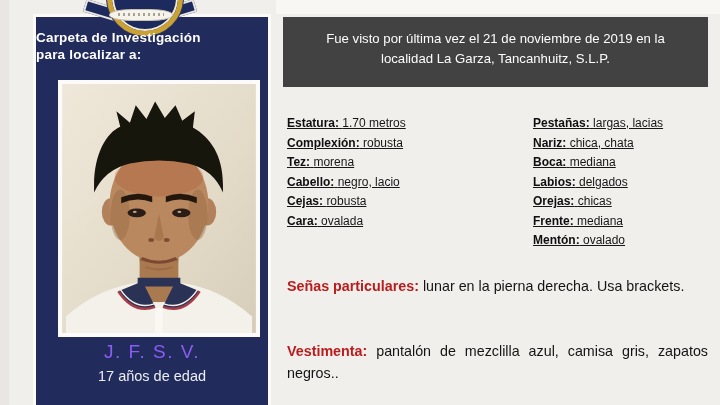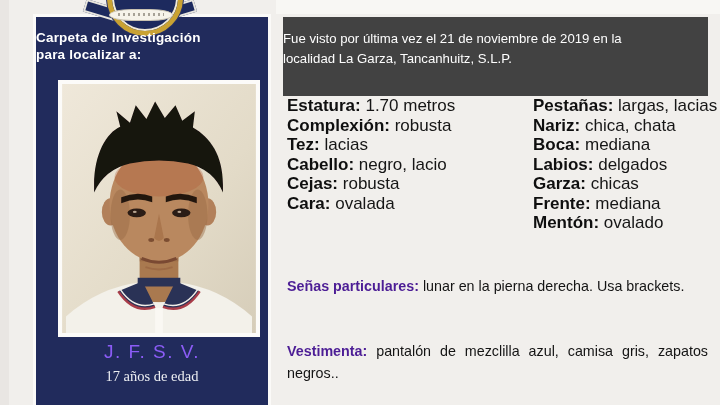--- a/index.html
+++ b/index.html
@@ -32,36 +32,36 @@
   .seal .banner{position:absolute;left:50%;margin-left:-31px;top:9px;width:62px;height:10px;
     background:#f6f3ea;border:1px solid #c9c3b2;border-radius:50%/70%;}
   .seal .banner-text{margin:3px auto 0;width:46px;height:3px;opacity:.75;
     background:repeating-linear-gradient(90deg,#8d877b 0 2px,transparent 2px 5px);}
   
   .photo-frame{left:58px;top:80px;width:202px;height:257px;background:#fcfbf9;}
   .photo-frame svg{position:absolute;left:4px;top:4px;}
   
   .initials{left:36px;top:341px;width:232px;text-align:center;color:#8b5cf6;
     font-size:19px;letter-spacing:1.5px;}
-  .age{left:36px;top:368px;width:232px;text-align:center;color:#eceef2;font-size:14.5px;font-family:Liberation Serif, serif;}
+  .age{left:36px;top:368px;width:232px;text-align:center;color:#eceef2;font-size:14.5px;}
   
-  .last-seen{left:283px;top:17px;width:425px;height:79px;box-sizing:border-box;
-    background:#424242;color:#fdfdfd;font-size:13.2px;
+  .last-seen{left:283px;top:17px;width:425px;height:70px;box-sizing:border-box;
+    background:#424242;color:#fdfdfd;text-align:center;font-size:13.2px;
     line-height:19.5px;padding-top:12px;}
   
-  .attr-col{top:96px;font-size:17px;line-height:19.5px;color:#161616;}
+  .attr-col{top:114px;font-size:12px;line-height:19.5px;color:#161616;text-decoration:underline;}
   .attr-col.left{left:287px;width:240px;}
   .attr-col.right{left:533px;width:185px;}
   .attr-label{font-weight:bold;color:#0f0f0f;}
   
   .note{left:287px;width:421px;font-size:14.3px;line-height:21.5px;color:#141414;
     text-align:justify;}
   .note.senas{top:276px;}
   .note.vestimenta{top:341px;}
-  .note b{color:#4c1d95;}
+  .note b{color:#b91c1c;}
 </style>
 </head>
 <body>
 
 <div class="abs left-edge"></div>
 <div class="abs top-right-strip"></div>
 
 <div class="abs navy-panel"></div>
 
 <div class="abs seal">
@@ -138,32 +138,32 @@
 <div class="abs age">17 años de edad</div>
 
 <div class="abs last-seen">
   <div>Fue visto por última vez el 21 de noviembre de 2019 en la</div>
   <div>localidad La Garza, Tancanhuitz, S.L.P.</div>
 </div>
 
 <div class="abs attr-col left">
   <div><span class="attr-label">Estatura:</span> <span>1.70 metros</span></div>
   <div><span class="attr-label">Complexión:</span> <span>robusta</span></div>
-  <div><span class="attr-label">Tez:</span> <span>lacias</span></div>
+  <div><span class="attr-label">Tez:</span> <span>morena</span></div>
   <div><span class="attr-label">Cabello:</span> <span>negro, lacio</span></div>
   <div><span class="attr-label">Cejas:</span> <span>robusta</span></div>
   <div><span class="attr-label">Cara:</span> <span>ovalada</span></div>
 </div>
 
 <div class="abs attr-col right">
   <div><span class="attr-label">Pestañas:</span> <span>largas, lacias</span></div>
   <div><span class="attr-label">Nariz:</span> <span>chica, chata</span></div>
   <div><span class="attr-label">Boca:</span> <span>mediana</span></div>
   <div><span class="attr-label">Labios:</span> <span>delgados</span></div>
-  <div><span class="attr-label">Garza:</span> <span>chicas</span></div>
+  <div><span class="attr-label">Orejas:</span> <span>chicas</span></div>
   <div><span class="attr-label">Frente:</span> <span>mediana</span></div>
   <div><span class="attr-label">Mentón:</span> <span>ovalado</span></div>
 </div>
 
 <div class="abs note senas">
   <b>Señas particulares:</b>
   <span>lunar en la pierna derecha. Usa brackets.</span>
 </div>
 
 <div class="abs note vestimenta">

